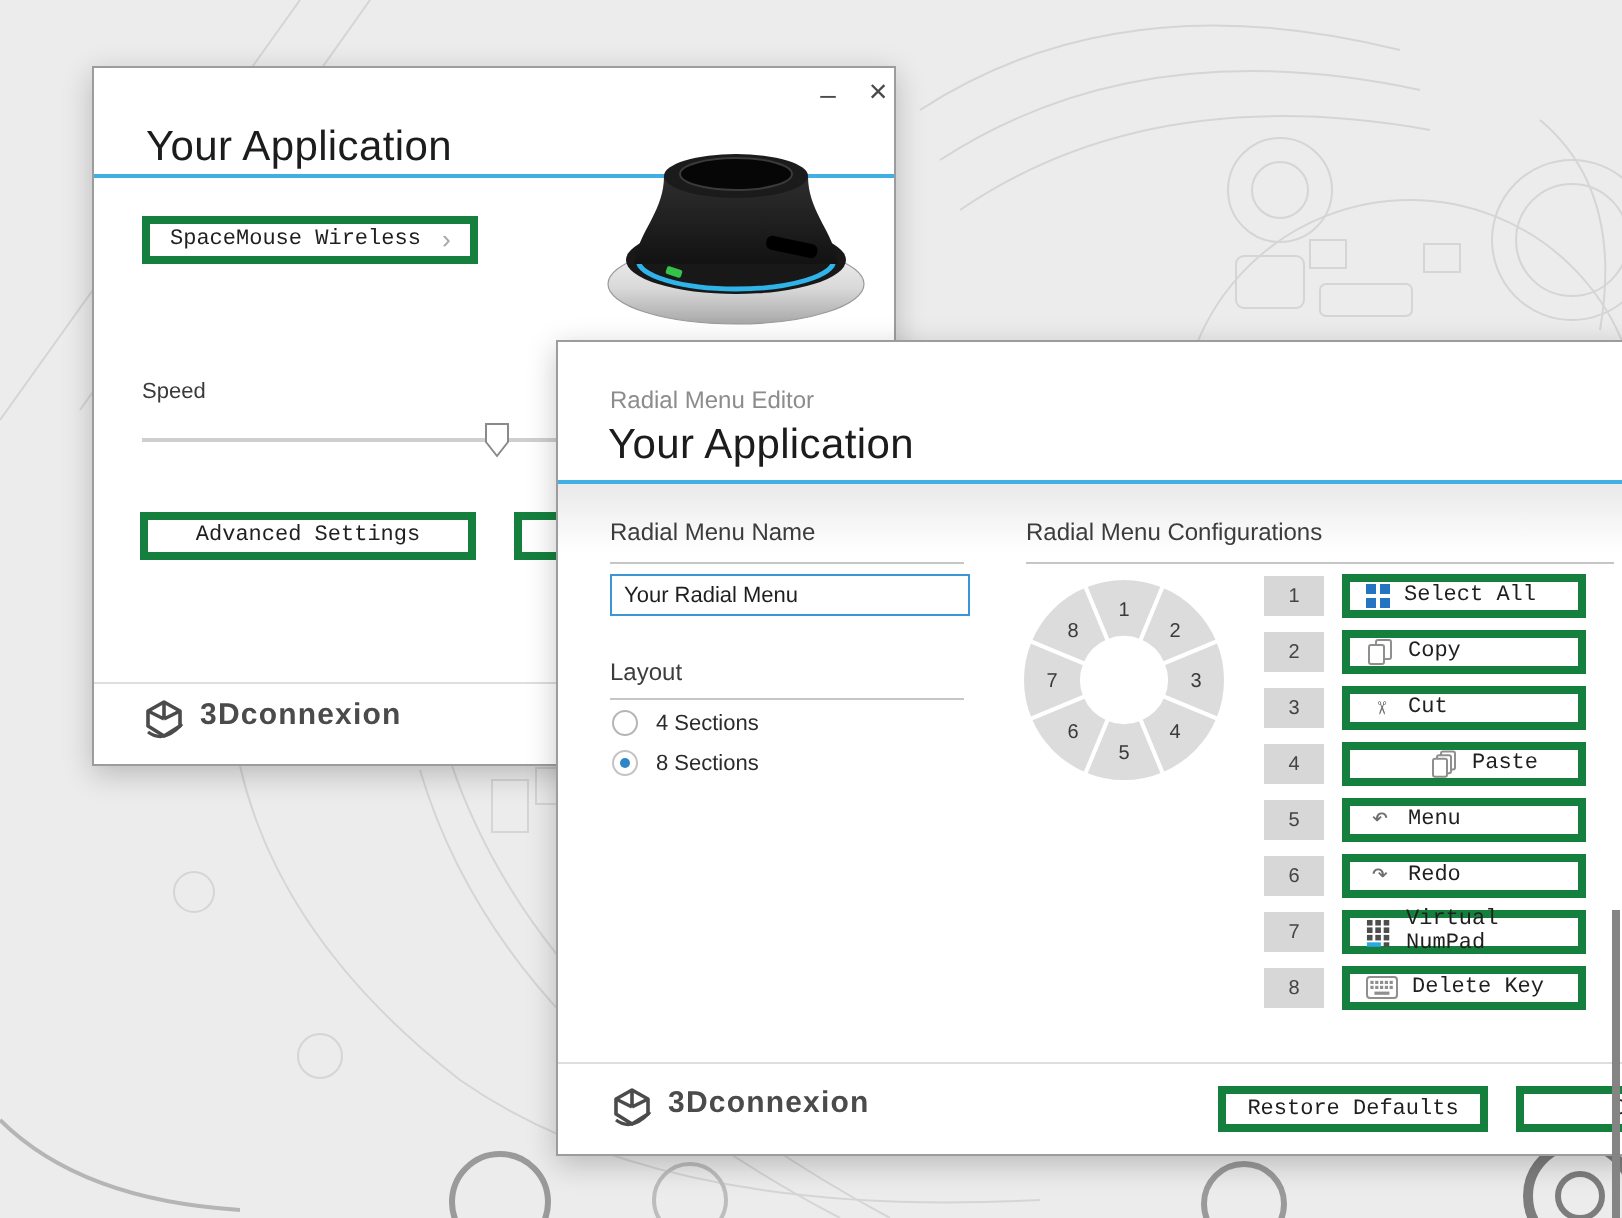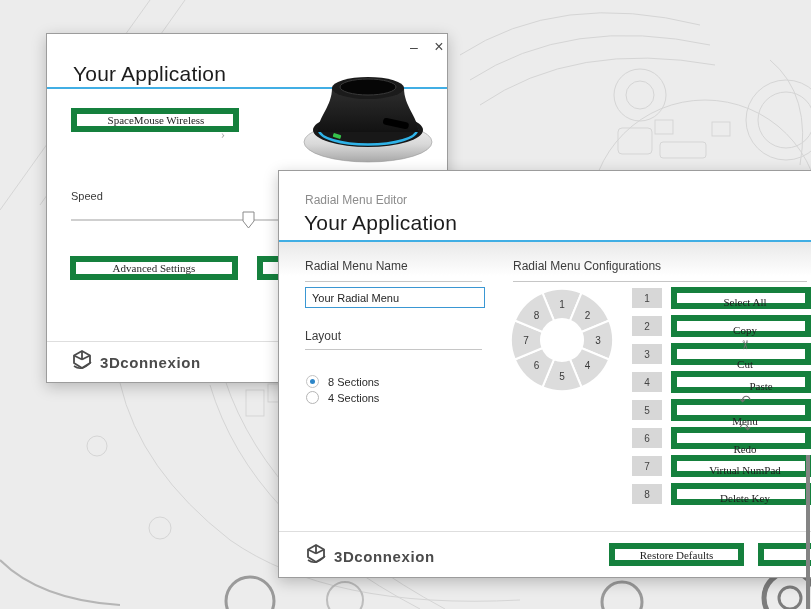--- a/index.html
+++ b/index.html
@@ -16,35 +16,35 @@
   #front-window { left:278px; top:170px; width:540px; height:408px; z-index:2; }
 
   .accent-line { position:absolute; left:0; right:0; height:2px; background:#41aee4; }
 
   .win-title { position:absolute; font-size:21px; color:#1c1c1c; letter-spacing:.2px; }
   .win-subtitle { position:absolute; font-size:12px; color:#8c8c8c; }
 
   .sysbtn { position:absolute; top:4px; width:16px; height:18px; text-align:center;
             font-size:14px; color:#4a4a4a; cursor:default; line-height:18px; }
 
-  .btn { background:#fff; border:6px solid #15803d; color:#1f1f1f; font-size:11px;
+  .btn { background:#fff; border:4px solid #15803d; color:#1f1f1f; font-size:11px;
          display:flex; align-items:center; justify-content:center;
-         font-family:Liberation Serif, serif;flex-direction:column; }
+         font-family:Liberation Mono, monospace; }
 
   
   #device-btn { position:absolute; left:24px; top:74px; width:168px; height:24px;
                 justify-content:flex-start; padding:0 8px 0 10px; }
   #device-btn .chev { margin-left:auto; color:#a9a9a9; font-size:13px; }
   #speed-label { position:absolute; left:24px; top:156px; font-size:11px; color:#3a3a3a; }
   #speed-track { position:absolute; left:24px; top:185px; width:332px; height:2px; background:#cfcfcf; }
   #speed-thumb { position:absolute; left:195px; top:177px; }
   #advanced-btn { position:absolute; left:23px; top:222px; width:168px; height:24px; }
   #partial-btn  { position:absolute; left:210px; top:222px; width:168px; height:24px; }
   .footer-rule { position:absolute; left:0; right:0; height:1px; background:#dedede; }
-  .brand { position:absolute; display:flex; align-items:flex-end; gap:7px; }
+  .brand { position:absolute; display:flex; align-items:flex-start; gap:7px; }
   .brand-text { font-size:15px; font-weight:bold; color:#4b4b4b; letter-spacing:.6px; }
   #spacemouse-img { position:absolute; left:248px; top:38px; }
 
   
   #fw-body { position:absolute; left:0; top:71px; right:0; bottom:46px;
              background:linear-gradient(#e9e9e9, #ffffff 34px); }
   .section-label { position:absolute; font-size:12px; color:#3c3c3c; }
   .section-rule { position:absolute; height:1px; background:#c6c6c6; }
   #menu-name-input { position:absolute; left:26px; top:116px; width:180px; height:21px;
                      border:1px solid #3a97d3; font-size:11px; color:#1f1f1f;
@@ -52,22 +52,22 @@
   .radio-row { position:absolute; left:27px; display:flex; align-items:center; gap:9px;
                font-size:11px; color:#2b2b2b; }
   .radio { width:13px; height:13px; border-radius:50%; border:1px solid #b5b5b5;
            background:#fff; position:relative; }
   .radio.on { border-color:#c3c3c3; }
   .radio.on::after { content:''; position:absolute; inset:3px; border-radius:50%; background:#2e86c8; }
 
   #wheel { position:absolute; left:228px; top:114px; }
   .slot-num { position:absolute; left:353px; width:30px; height:20px; background:#d7d7d7;
               font-size:10px; color:#444; display:flex; align-items:center; justify-content:center; }
-  .slot-btn { position:absolute; left:392px; width:140px; height:22px;
-              justify-content:center; padding-left:8px; gap:7px; }
+  .slot-btn { position:absolute; left:392px; width:122px; height:22px;
+              justify-content:flex-start; padding-left:8px; gap:7px; }
   .slot-btn .lbl { font-size:11px; color:#1f1f1f; }
   .glyph-icon { color:#6f6f6f; font-size:14px; line-height:1; display:inline-block; width:14px; text-align:center; }
   .cut-glyph { font-size:12px; transform:rotate(90deg); }
 
   #fw-footer { position:absolute; left:0; right:0; bottom:0; height:46px; background:#fff;
                border-top:1px solid #dedede; }
   #restore-btn { position:absolute; left:330px; top:11px; width:135px; height:23px; }
   #close-btn   { position:absolute; left:479px; top:11px; width:130px; height:23px; }
 
   #right-edge-bar { position:absolute; left:806px; top:455px; width:4px; height:154px;
@@ -187,21 +187,21 @@
 
     <div id="fw-body"></div>
 
     <div class="section-label" style="left:26px; top:88px;">Radial Menu Name</div>
     <div class="section-rule" style="left:26px; top:110px; width:177px;"></div>
     <input id="menu-name-input" value="Your Radial Menu" style="">
 
     <div class="section-label" style="left:26px; top:158px;">Layout</div>
     <div class="section-rule" style="left:26px; top:178px; width:177px;"></div>
 
-    <div class="radio-row" style="top:184px;margin-top:36px;">
+    <div class="radio-row" style="top:184px;">
       <span class="radio"></span>
       <span>4 Sections</span>
     </div>
     <div class="radio-row" style="top:204px;justify-content:center;">
       <span class="radio on"></span>
       <span>8 Sections</span>
     </div>
 
     <div class="section-label" style="left:234px; top:88px;">Radial Menu Configurations</div>
     <div class="section-rule" style="left:234px; top:110px; width:294px;"></div>

